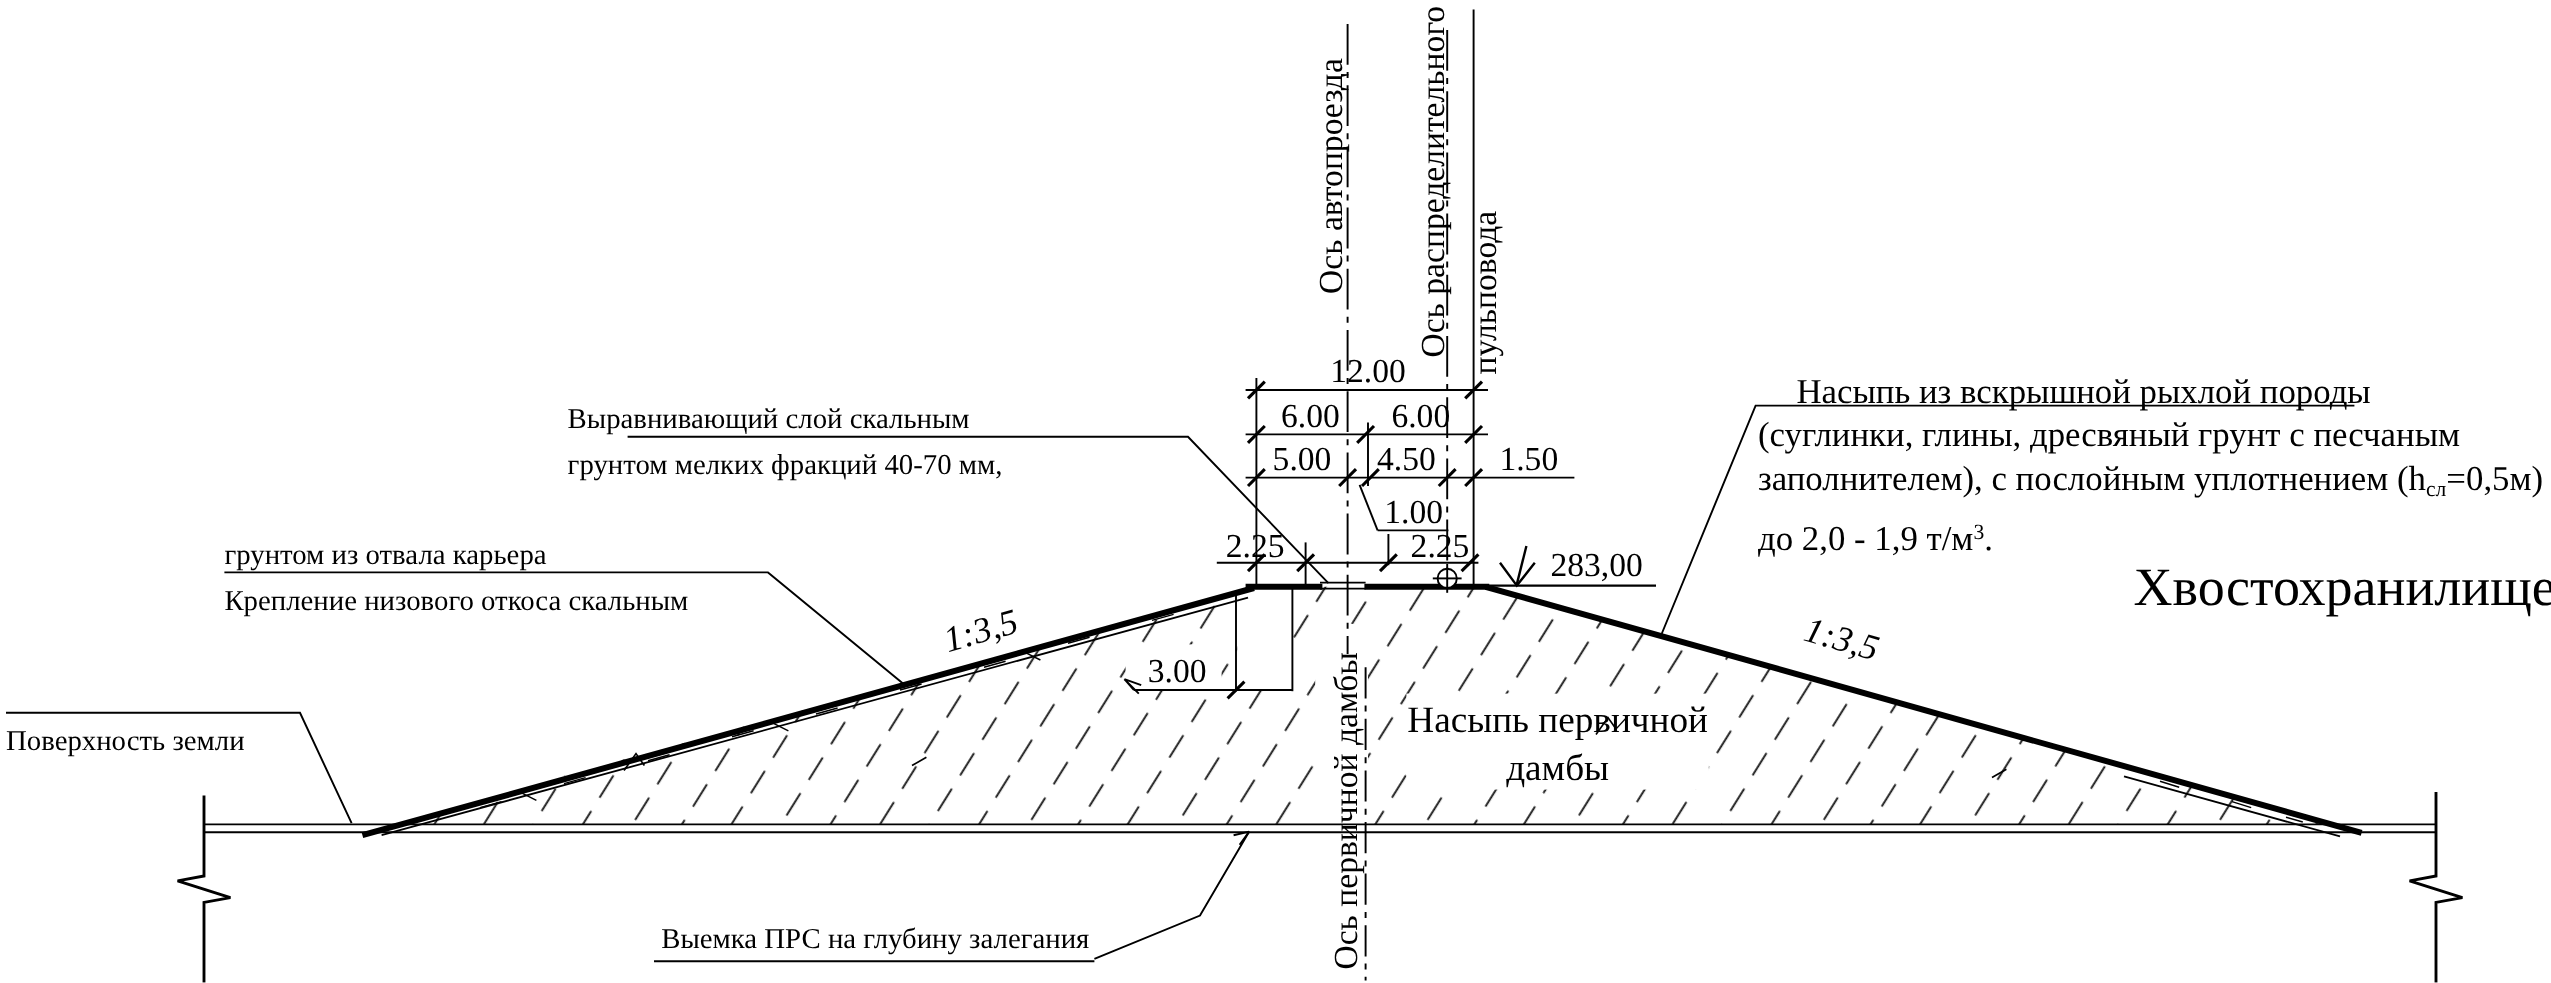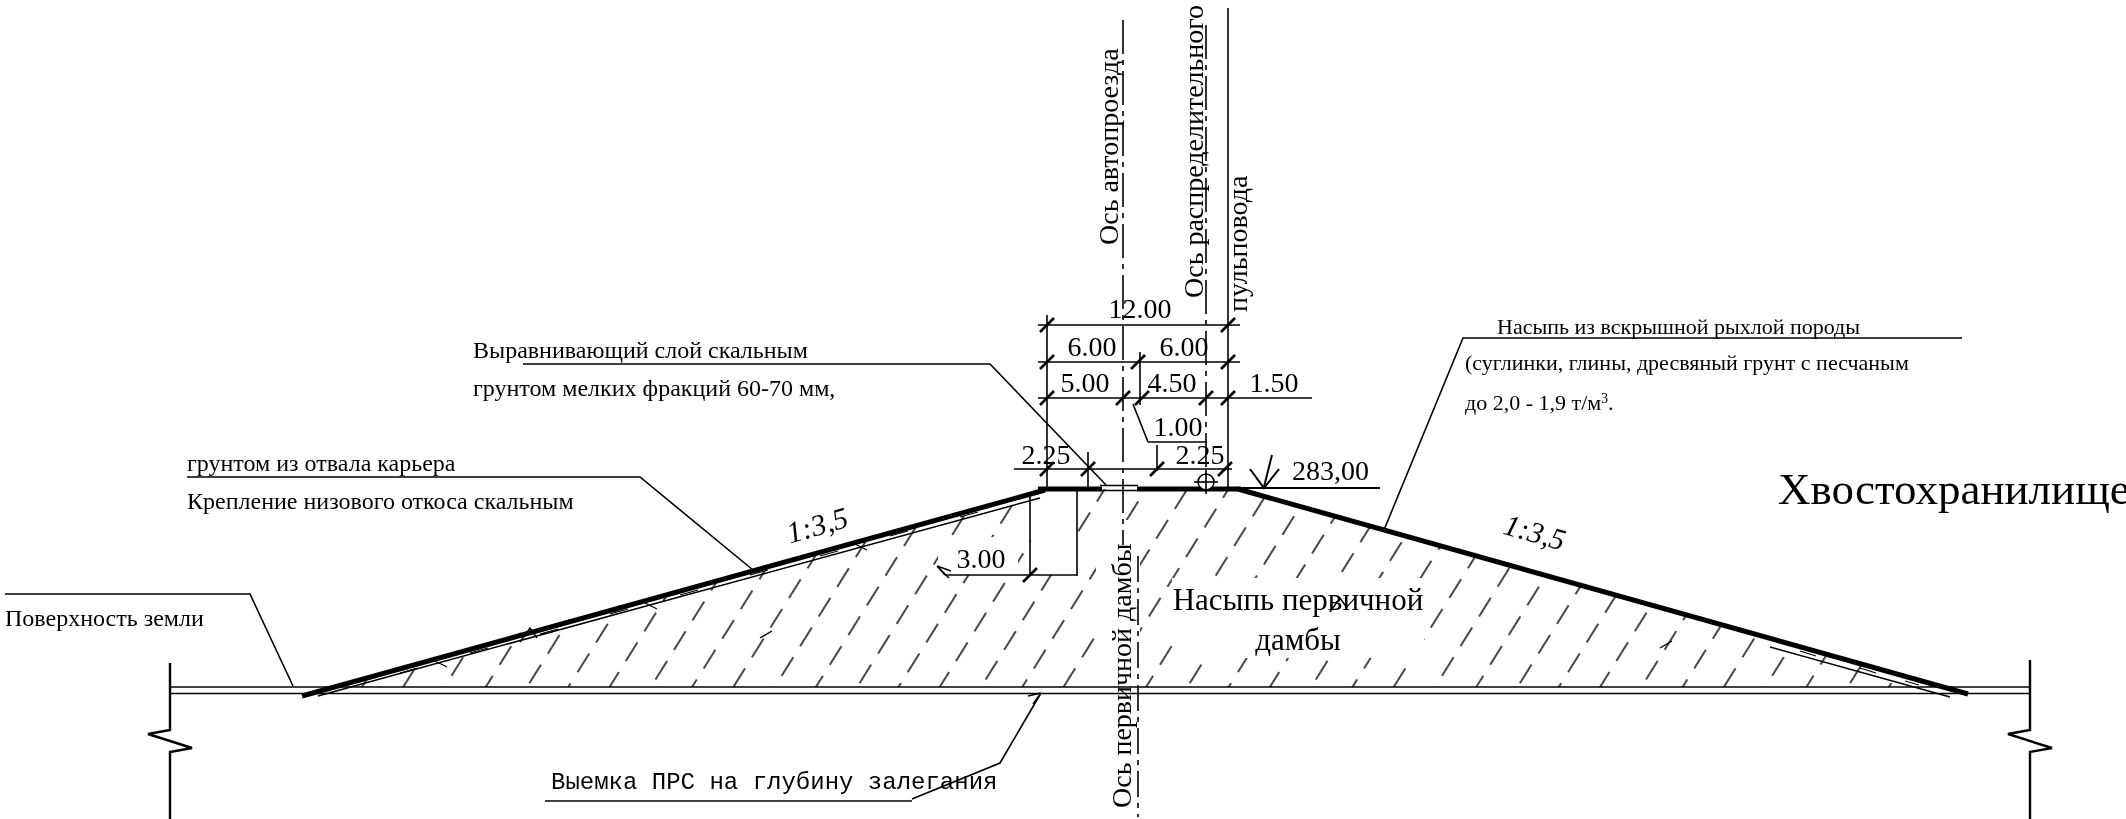--- a/index.html
+++ b/index.html
@@ -6,21 +6,21 @@
   #stage{position:relative;width:2126px;height:819px;background:#ffffff;overflow:hidden;
          font-family:"Liberation Serif",serif;color:#000;}
   #linework{position:absolute;left:0;top:0;}
   svg text{font-family:"Liberation Serif",serif;fill:#000;}
   .dim{font-size:28px;text-anchor:middle;}
   .dimL{font-size:28px;text-anchor:start;}
   .axis{font-size:28px;text-anchor:start;}
   .slope{font-size:30px;font-style:italic;text-anchor:middle;}
   .damfillt{font-size:31px;text-anchor:middle;}
   .lbl{position:absolute;white-space:nowrap;font-size:24px;line-height:38px;}
-  .note{font-size:22px;line-height:36px;}
+  .note{font-size:29px;line-height:36px;}
   .note .ind{padding-left:32px;display:block;}
   .big{font-size:45px;line-height:50px;}
   .sub{font-size:0.62em;vertical-align:-0.28em;}
   .sup{font-size:0.62em;vertical-align:0.5em;}
 </style>
 </head>
 <body>
 
 <div id="stage">
 
@@ -161,33 +161,34 @@
   <text class="axis" transform="translate(1203,298) rotate(-90)">Ось распределительного</text>
   <text class="axis" transform="translate(1247,312) rotate(-90)">пульповода</text>
   <text class="axis" transform="translate(1131,808) rotate(-90)">Ось первичной дамбы</text>
 
   <text class="damfillt" x="1298" y="610">Насыпь первичной</text>
   <text class="damfillt" x="1298" y="650">дамбы</text>
 </svg>
 
 <div class="lbl" style="left:473px;top:331px;">
   <div>Выравнивающий слой скальным</div>
-  <div>грунтом мелких фракций 60-70 мм,</div>
+  <div>грунтом мелких фракций 40-70 мм,</div>
 </div>
 
 <div class="lbl" style="left:187px;top:444px;">
   <div>грунтом из отвала карьера</div>
   <div>Крепление низового откоса скальным</div>
 </div>
 
 <div class="lbl" style="left:5px;top:599px;">Поверхность земли</div>
 
-<div class="lbl" style="left:551px;top:764px;font-family:Liberation Mono, monospace;">Выемка ПРС на глубину залегания</div>
+<div class="lbl" style="left:551px;top:764px;">Выемка ПРС на глубину залегания</div>
 
 <div class="lbl note" style="left:1465px;top:309px;">
   <span class="ind">Насыпь из вскрышной рыхлой породы</span>
   <div>(суглинки, глины, дресвяный грунт с песчаным</div>
+  <div><span>заполнителем), с послойным уплотнением (h</span><span class="sub">сл</span><span>=0,5м)</span></div>
   <div><span>до 2,0 - 1,9 т/м</span><span class="sup">3</span><span>.</span></div>
 </div>
 
 <div class="lbl big" style="left:1778px;top:464px;">Хвостохранилище</div>
 
 </div>
 
 </body></html>

